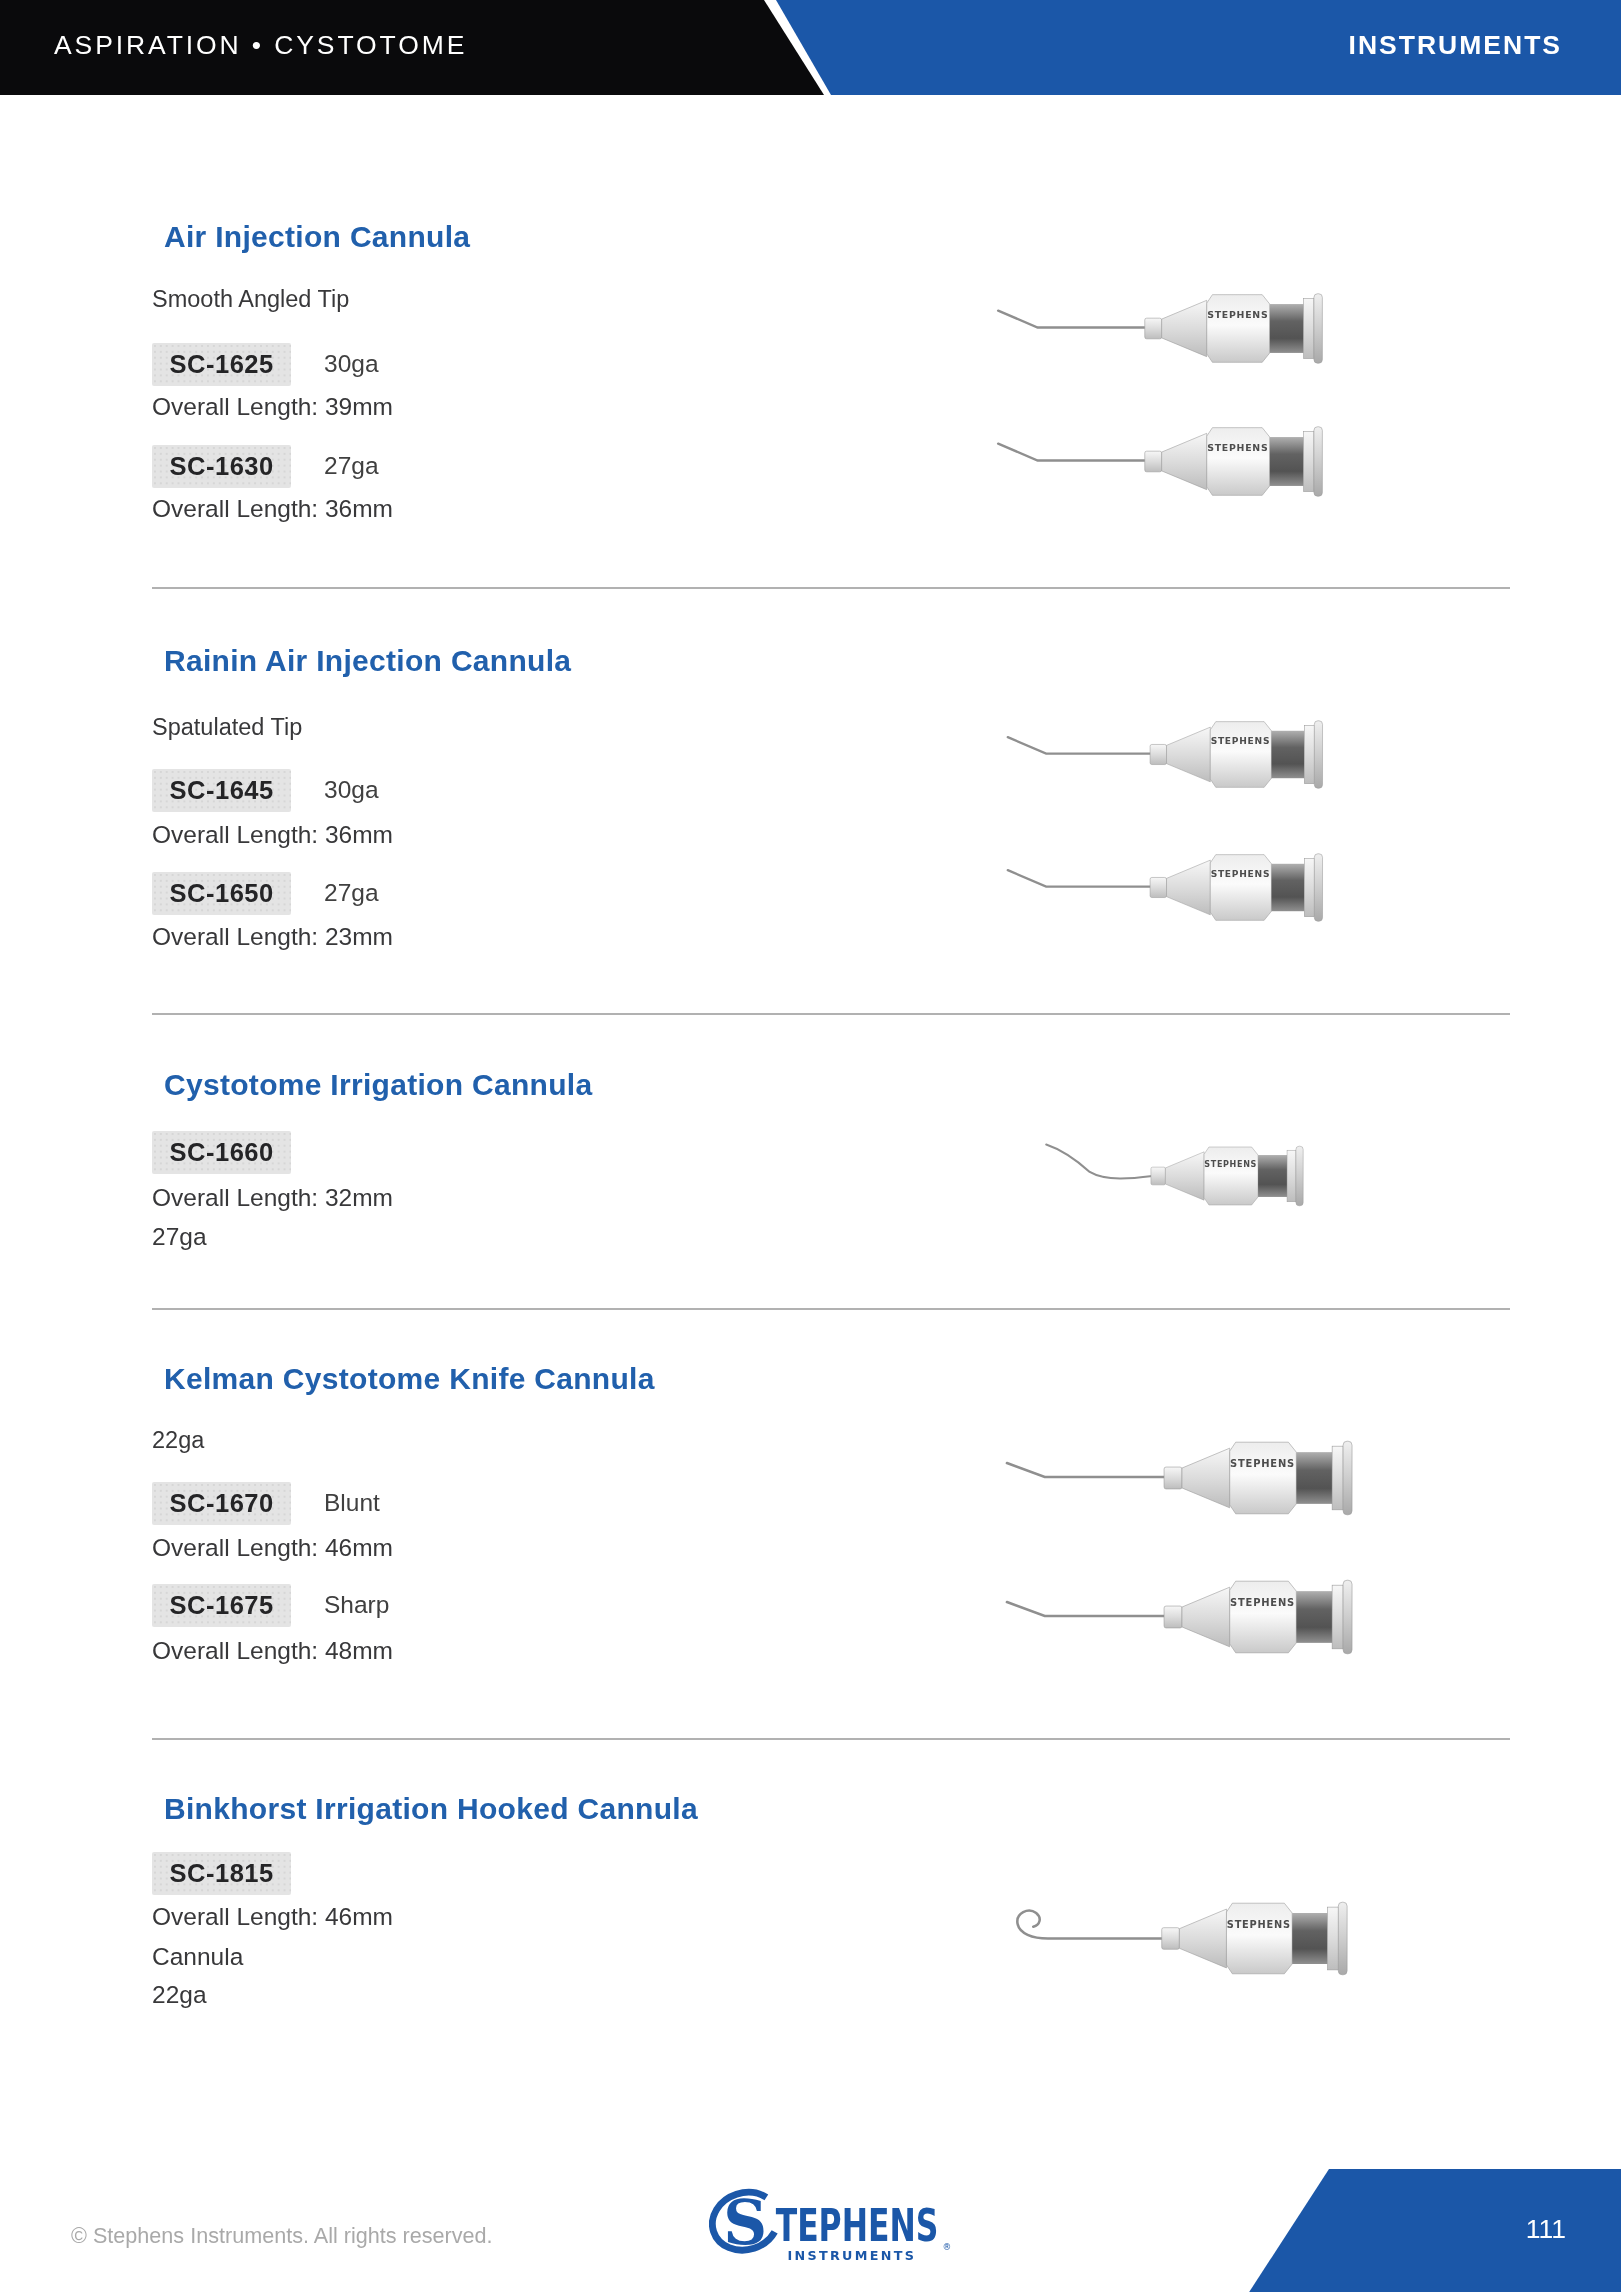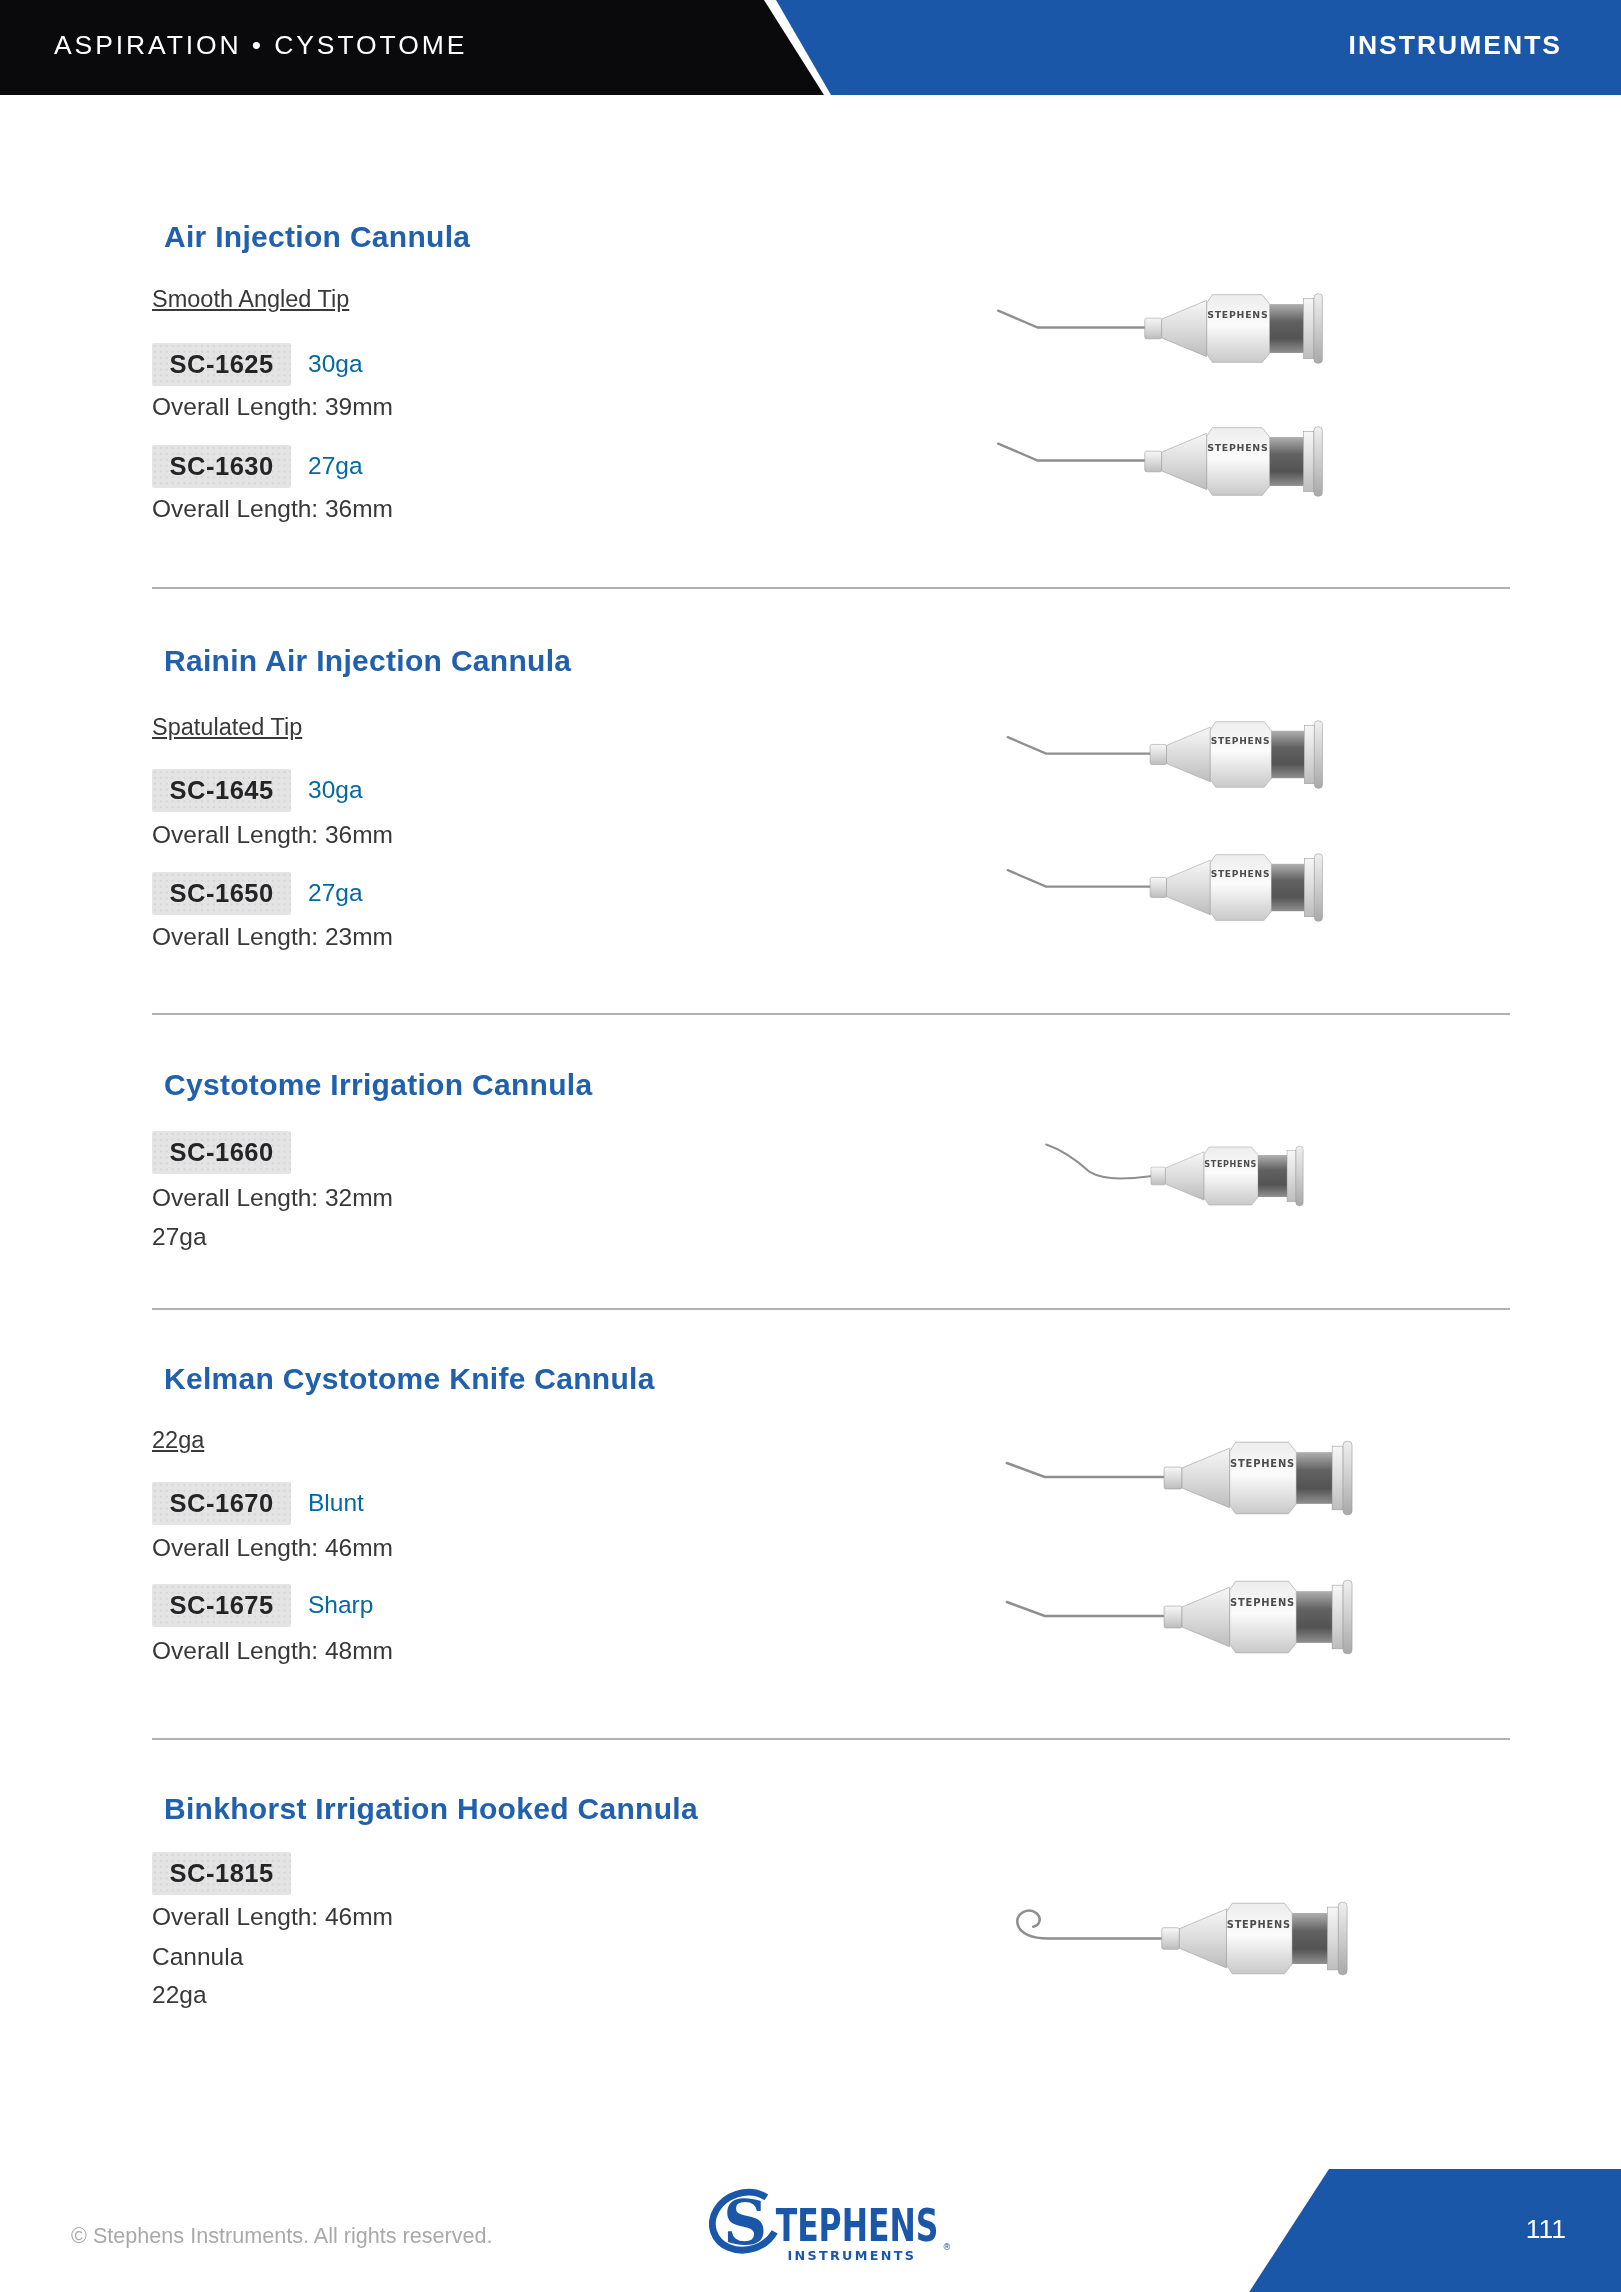--- a/index.html
+++ b/index.html
@@ -9,25 +9,25 @@
   
   .hdr-black { position:absolute; top:0; left:0; width:1621px; height:95px; background:#0a0a0c;
                clip-path:polygon(0 0, 764px 0, 824px 100%, 0 100%); }
   .hdr-blue  { position:absolute; top:0; left:0; width:1621px; height:95px; background:#1b57a8;
                clip-path:polygon(776px 0, 100% 0, 100% 100%, 831px 100%); }
   .hdr-left  { position:absolute; top:30px; left:54px; color:#fff; font-size:26.5px; letter-spacing:2.9px; font-weight:500; }
   .hdr-right { position:absolute; top:30px; right:59px; color:#fff; font-size:26.5px; letter-spacing:2px; font-weight:bold; }
 
   
   .sec-title { position:absolute; left:164px; font-size:30px; font-weight:bold; color:#2160ac; letter-spacing:0.3px; }
-  .note      { position:absolute; left:152px; font-size:23.5px; color:#38383a;text-decoration:underline; }
+  .note      { position:absolute; left:152px; font-size:23.5px; color:#38383a; }
   .badge-row { position:absolute; left:152px; display:flex; align-items:center; gap:16.7px; }
   .badge     { background:#e4e4e4; background-image:radial-gradient(#d6d6d6 1px, transparent 1px); background-size:5.9px 5.9px;
                border-radius:2px; padding:6.9px 17.6px; font-weight:bold; font-size:25.5px; color:#242426; letter-spacing:0.5px; }
-  .tag       { font-size:24.5px; color:#0369a1; }
+  .tag       { font-size:24.5px; color:#404040;margin-left:16px; }
   .spec      { position:absolute; left:152px; font-size:24.5px; color:#38383a; }
   .divider   { position:absolute; left:152px; width:1358px; border-top:2px solid #b1b1b1; }
   .cannula   { position:absolute; }
   .cannula svg { width:100%; height:100%; }
 
   
   .copyright { position:absolute; left:71px; top:2223px; font-size:21.6px; color:#a9a9a9; }
   .page-tab  { position:absolute; left:1231px; top:2169px; width:390px; height:151px; background:#1b57a8;
                clip-path:polygon(98px 0, 100% 0, 100% 100%, 0 100%); }
   .page-num  { position:absolute; right:55px; top:45px; color:#ffffff; font-size:26.5px; font-weight:500; }

